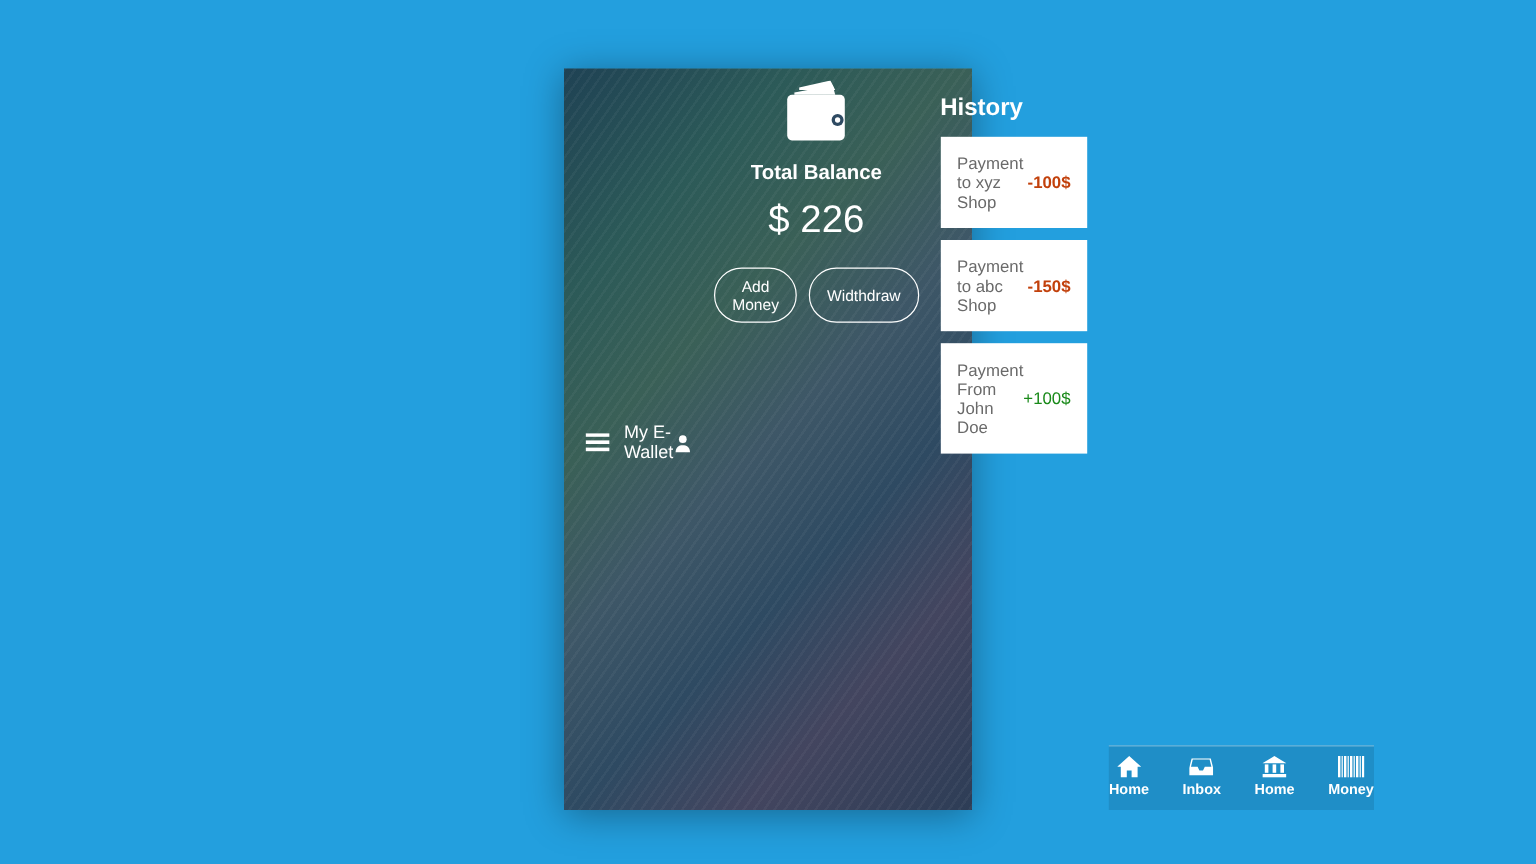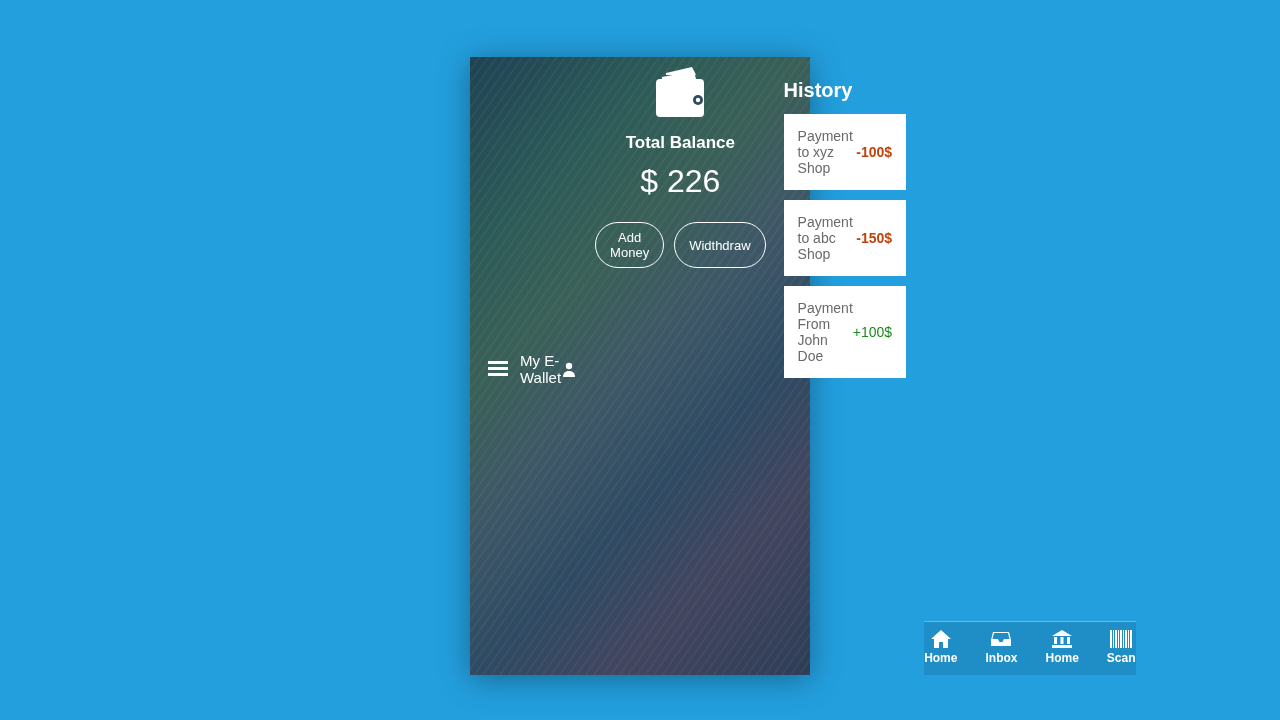--- a/index.html
+++ b/index.html
@@ -194,17 +194,17 @@
           <rect x="3" y="0" width="1" height="18"></rect>
           <rect x="5" y="0" width="2" height="18"></rect>
           <rect x="8" y="0" width="1" height="18"></rect>
           <rect x="10" y="0" width="2" height="18"></rect>
           <rect x="13" y="0" width="1" height="18"></rect>
           <rect x="15" y="0" width="2" height="18"></rect>
           <rect x="18" y="0" width="1" height="18"></rect>
           <rect x="20" y="0" width="2" height="18"></rect>
         </svg>
       </span>
-      <span>Scan</span>
+      <span>Money</span>
     </div>
   </div>
 
 </div>
 
 </body></html>

